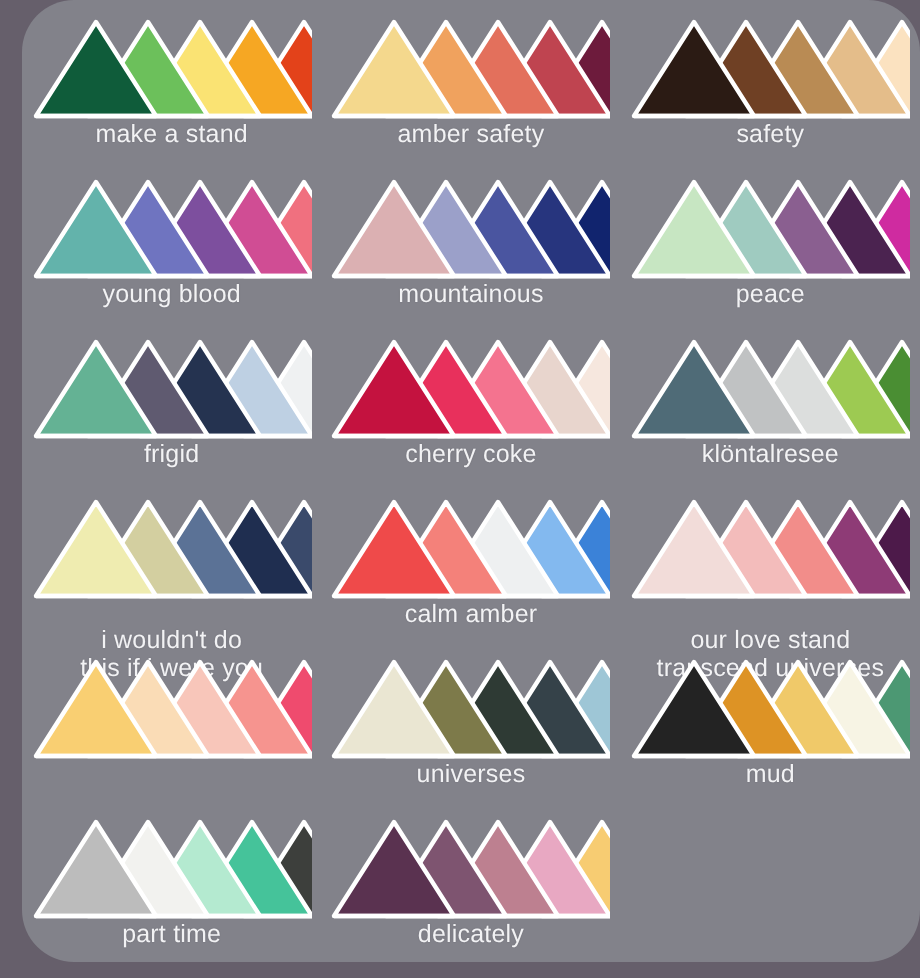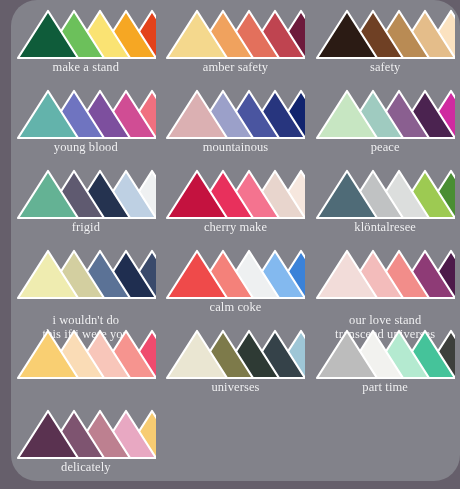--- a/index.html
+++ b/index.html
@@ -32,21 +32,20 @@
   #grid {
     position: absolute;
     left: 0px;
     top: 8px;
     width: 449px;
     display: grid;
     grid-template-columns: repeat(3, 1fr);
     grid-template-rows: repeat(6, 80px);
     column-gap: 0px;
     row-gap: 0px;
-    font-family: Liberation Serif, serif;
   }
   .card {
     position: relative;
     display: flex;
     flex-direction: column;
     align-items: center;
     justify-content: flex-start;
   }
   .mtn-wrap {
     position: relative;
@@ -174,21 +173,21 @@
           <div class="mtn-wrap">
             <svg class="mtn-svg" viewBox="0 0 140 52">
               <polygon points="106,50 136,3 166,50" fill="#f6e7de" stroke="#ffffff" stroke-width="2.2" stroke-linejoin="round"></polygon>
               <polygon points="80,50 110,3 140,50" fill="#e8d5cd" stroke="#ffffff" stroke-width="2.2" stroke-linejoin="round"></polygon>
               <polygon points="54,50 84,3 114,50" fill="#f4738f" stroke="#ffffff" stroke-width="2.2" stroke-linejoin="round"></polygon>
               <polygon points="28,50 58,3 88,50" fill="#e8305c" stroke="#ffffff" stroke-width="2.2" stroke-linejoin="round"></polygon>
               <polygon points="2,50 32,3 62,50" fill="#c4123f" stroke="#ffffff" stroke-width="2.2" stroke-linejoin="round"></polygon>
               <line x1="2" y1="50" x2="166" y2="50" stroke="#ffffff" stroke-width="2.2"></line>
             </svg>
           </div>
-          <div class="label">cherry make</div>
+          <div class="label">cherry coke</div>
         </div>
         <div class="card">
           <div class="mtn-wrap">
             <svg class="mtn-svg" viewBox="0 0 140 52">
               <polygon points="106,50 136,3 166,50" fill="#4a8e33" stroke="#ffffff" stroke-width="2.2" stroke-linejoin="round"></polygon>
               <polygon points="80,50 110,3 140,50" fill="#9dca52" stroke="#ffffff" stroke-width="2.2" stroke-linejoin="round"></polygon>
               <polygon points="54,50 84,3 114,50" fill="#dcdedd" stroke="#ffffff" stroke-width="2.2" stroke-linejoin="round"></polygon>
               <polygon points="28,50 58,3 88,50" fill="#c0c2c3" stroke="#ffffff" stroke-width="2.2" stroke-linejoin="round"></polygon>
               <polygon points="2,50 32,3 62,50" fill="#4f6b77" stroke="#ffffff" stroke-width="2.2" stroke-linejoin="round"></polygon>
               <line x1="2" y1="50" x2="166" y2="50" stroke="#ffffff" stroke-width="2.2"></line>
@@ -214,21 +213,21 @@
           <div class="mtn-wrap">
             <svg class="mtn-svg" viewBox="0 0 140 52">
               <polygon points="106,50 136,3 166,50" fill="#3b82d8" stroke="#ffffff" stroke-width="2.2" stroke-linejoin="round"></polygon>
               <polygon points="80,50 110,3 140,50" fill="#83b9ef" stroke="#ffffff" stroke-width="2.2" stroke-linejoin="round"></polygon>
               <polygon points="54,50 84,3 114,50" fill="#eef0f1" stroke="#ffffff" stroke-width="2.2" stroke-linejoin="round"></polygon>
               <polygon points="28,50 58,3 88,50" fill="#f4817a" stroke="#ffffff" stroke-width="2.2" stroke-linejoin="round"></polygon>
               <polygon points="2,50 32,3 62,50" fill="#ef4a4a" stroke="#ffffff" stroke-width="2.2" stroke-linejoin="round"></polygon>
               <line x1="2" y1="50" x2="166" y2="50" stroke="#ffffff" stroke-width="2.2"></line>
             </svg>
           </div>
-          <div class="label">calm coke</div>
+          <div class="label">calm amber</div>
         </div>
         <div class="card">
           <div class="mtn-wrap">
             <svg class="mtn-svg" viewBox="0 0 140 52">
               <polygon points="106,50 136,3 166,50" fill="#4d1a4a" stroke="#ffffff" stroke-width="2.2" stroke-linejoin="round"></polygon>
               <polygon points="80,50 110,3 140,50" fill="#8e3b76" stroke="#ffffff" stroke-width="2.2" stroke-linejoin="round"></polygon>
               <polygon points="54,50 84,3 114,50" fill="#f28d8a" stroke="#ffffff" stroke-width="2.2" stroke-linejoin="round"></polygon>
               <polygon points="28,50 58,3 88,50" fill="#f3bcbb" stroke="#ffffff" stroke-width="2.2" stroke-linejoin="round"></polygon>
               <polygon points="2,50 32,3 62,50" fill="#f2dcd9" stroke="#ffffff" stroke-width="2.2" stroke-linejoin="round"></polygon>
               <line x1="2" y1="50" x2="166" y2="50" stroke="#ffffff" stroke-width="2.2"></line>
@@ -258,20 +257,33 @@
               <polygon points="28,50 58,3 88,50" fill="#7d7a4a" stroke="#ffffff" stroke-width="2.2" stroke-linejoin="round"></polygon>
               <polygon points="2,50 32,3 62,50" fill="#eae6d2" stroke="#ffffff" stroke-width="2.2" stroke-linejoin="round"></polygon>
               <line x1="2" y1="50" x2="166" y2="50" stroke="#ffffff" stroke-width="2.2"></line>
             </svg>
           </div>
           <div class="label">universes</div>
         </div>
         <div class="card">
           <div class="mtn-wrap">
             <svg class="mtn-svg" viewBox="0 0 140 52">
+              <polygon points="106,50 136,3 166,50" fill="#4c9873" stroke="#ffffff" stroke-width="2.2" stroke-linejoin="round"></polygon>
+              <polygon points="80,50 110,3 140,50" fill="#f7f4e4" stroke="#ffffff" stroke-width="2.2" stroke-linejoin="round"></polygon>
+              <polygon points="54,50 84,3 114,50" fill="#f0c969" stroke="#ffffff" stroke-width="2.2" stroke-linejoin="round"></polygon>
+              <polygon points="28,50 58,3 88,50" fill="#dd9325" stroke="#ffffff" stroke-width="2.2" stroke-linejoin="round"></polygon>
+              <polygon points="2,50 32,3 62,50" fill="#232323" stroke="#ffffff" stroke-width="2.2" stroke-linejoin="round"></polygon>
+              <line x1="2" y1="50" x2="166" y2="50" stroke="#ffffff" stroke-width="2.2"></line>
+            </svg>
+          </div>
+          <div class="label">mud</div>
+        </div>
+        <div class="card">
+          <div class="mtn-wrap">
+            <svg class="mtn-svg" viewBox="0 0 140 52">
               <polygon points="106,50 136,3 166,50" fill="#3d3f3c" stroke="#ffffff" stroke-width="2.2" stroke-linejoin="round"></polygon>
               <polygon points="80,50 110,3 140,50" fill="#45c39a" stroke="#ffffff" stroke-width="2.2" stroke-linejoin="round"></polygon>
               <polygon points="54,50 84,3 114,50" fill="#b4ead0" stroke="#ffffff" stroke-width="2.2" stroke-linejoin="round"></polygon>
               <polygon points="28,50 58,3 88,50" fill="#f2f2ef" stroke="#ffffff" stroke-width="2.2" stroke-linejoin="round"></polygon>
               <polygon points="2,50 32,3 62,50" fill="#bcbcbc" stroke="#ffffff" stroke-width="2.2" stroke-linejoin="round"></polygon>
               <line x1="2" y1="50" x2="166" y2="50" stroke="#ffffff" stroke-width="2.2"></line>
             </svg>
           </div>
           <div class="label">part time</div>
         </div>

